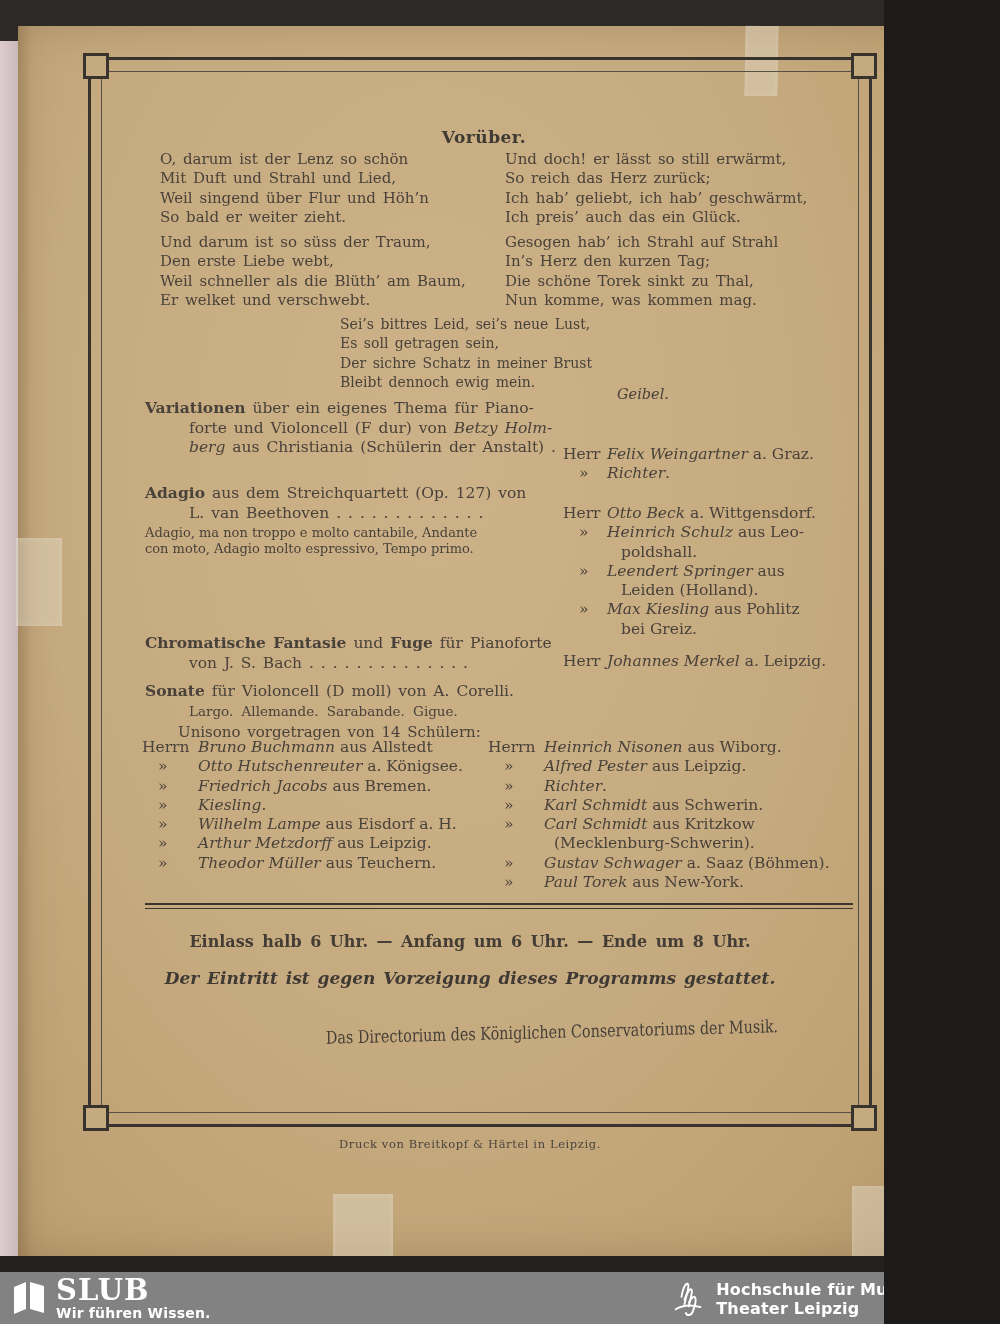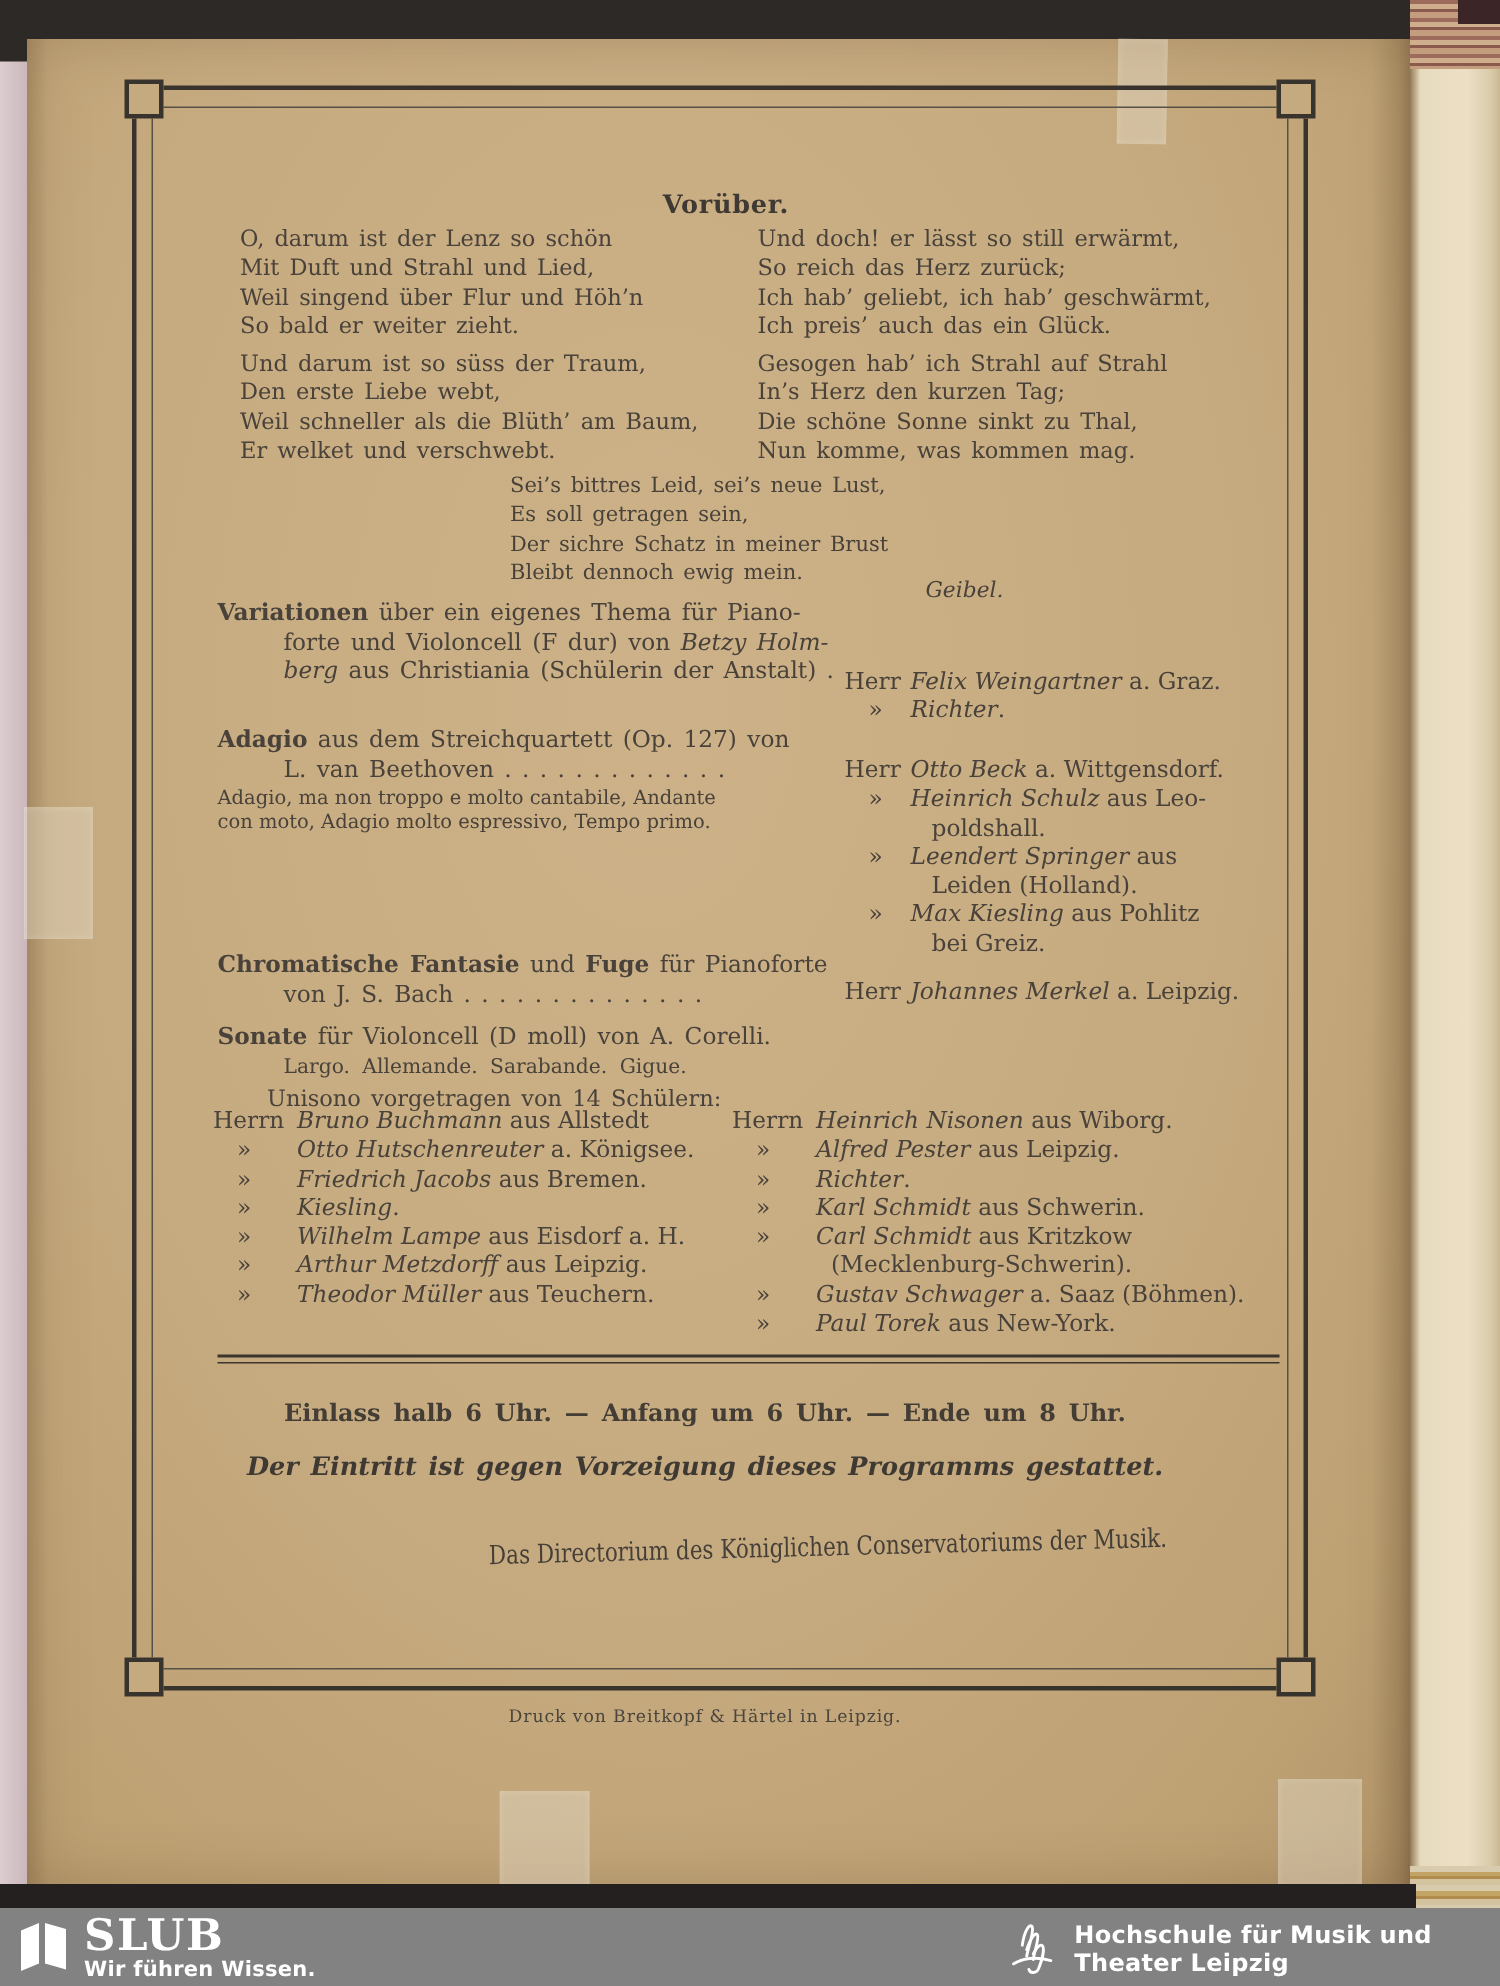--- a/index.html
+++ b/index.html
@@ -1,16 +1,16 @@
 <!DOCTYPE html>
 <html><head>
 <meta charset="utf-8">
 <style>
   html,body{margin:0;padding:0;background:#1d1b1a;}
-  .stage{position:relative;width:1000px;height:1324px;overflow:hidden;background:#2c2927;
+  .stage{position:relative;width:884px;height:1324px;overflow:hidden;background:#2c2927;
          font-family:"DejaVu Serif", serif;}
   .stage *{box-sizing:border-box;}
 
   
   .right-edge{position:absolute;left:938px;top:0;width:62px;height:1324px;
     background:linear-gradient(90deg,#6d5a41 0,#a08862 3px,#e7dbbf 9px,#ecdfc4 40px,#d9caa9 56px,#c9b892 62px);}
   .book-head{position:absolute;left:0;top:0;width:62px;height:46px;
     background:repeating-linear-gradient(180deg,#9c6b5c 0 3px,#cfae8e 3px 6px,#8a5a4c 6px 8px,#c49d7e 8px 12px);}
   .book-corner{position:absolute;right:0;top:0;width:28px;height:16px;background:#3c2526;}
   .book-foot{position:absolute;left:0;top:1244px;width:62px;height:28px;
@@ -115,21 +115,21 @@
     </div>
     <div class="abs stanza" style="left:487px;top:124px">
       <div class="pline">Und doch! er lässt so still erwärmt,</div>
       <div class="pline">So reich das Herz zurück;</div>
       <div class="pline">Ich hab’ geliebt, ich hab’ geschwärmt,</div>
       <div class="pline">Ich preis’ auch das ein Glück.</div>
     </div>
     <div class="abs stanza" style="left:487px;top:207px">
       <div class="pline">Gesogen hab’ ich Strahl auf Strahl</div>
       <div class="pline">In’s Herz den kurzen Tag;</div>
-      <div class="pline">Die schöne Sonne sinkt zu Thal,</div>
+      <div class="pline">Die schöne Torek sinkt zu Thal,</div>
       <div class="pline">Nun komme, was kommen mag.</div>
     </div>
     <div class="abs cstanza" style="left:322px;top:289px">
       <div class="pline">Sei’s bittres Leid, sei’s neue Lust,</div>
       <div class="pline">Es soll getragen sein,</div>
       <div class="pline">Der sichre Schatz in meiner Brust</div>
       <div class="pline">Bleibt dennoch ewig mein.</div>
     </div>
     <div class="abs geibel" style="left:599px;top:360px">Geibel.</div>
 

